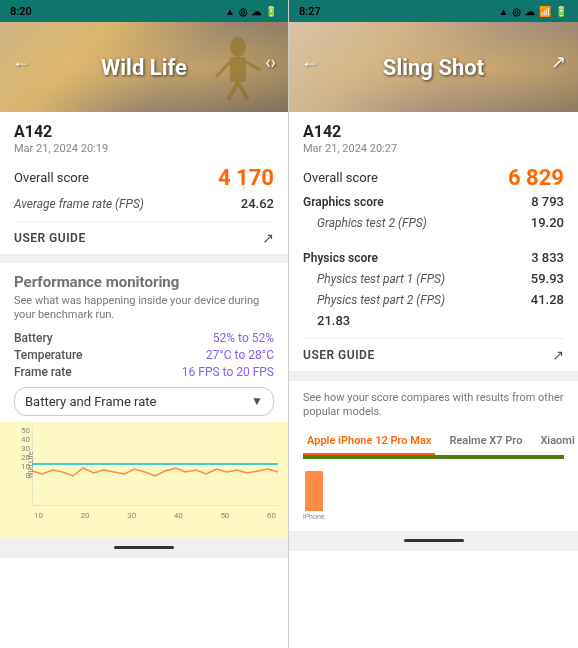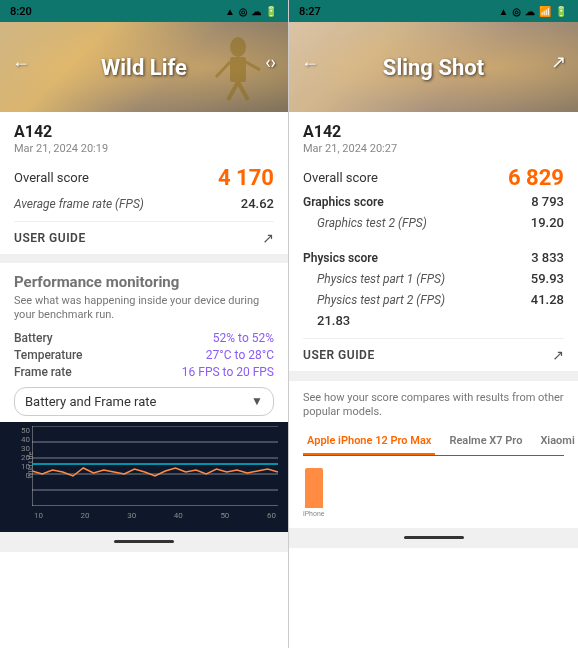--- a/index.html
+++ b/index.html
@@ -217,22 +217,22 @@
       font-size: 13px;
       color: #333;
     }
 
     .dropdown-arrow {
       font-size: 12px;
       color: #555;
     }
 
     .chart-area {
-      padding: 4px 10px 12px;
-      background: #0f172a;
+      padding: 4px 10px 18px;
+      background: #fef9c3;
     }
 
     
     .right-panel {
       width: 289px;
       height: 648px;
       background: #fff;
       display: flex;
       flex-direction: column;
       overflow: hidden;
@@ -257,21 +257,21 @@
 
     .popular-desc {
       font-size: 11px;
       color: #777;
       line-height: 1.3;
       margin-bottom: 8px;
     }
 
     .tabs-row {
       display: flex;
-      border-bottom: 1px solid #4d7c0f;
+      border-bottom: 4px solid #4d7c0f;
       margin-bottom: 6px;
     }
 
     .tab-item {
       font-size: 11px;
       font-weight: 600;
       padding: 6px 4px;
       margin-right: 10px;
       cursor: pointer;
       color: #777;

